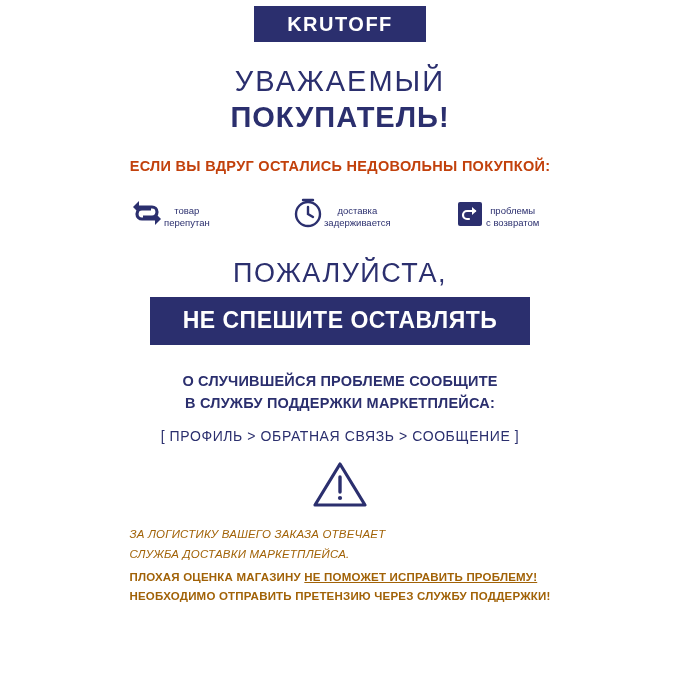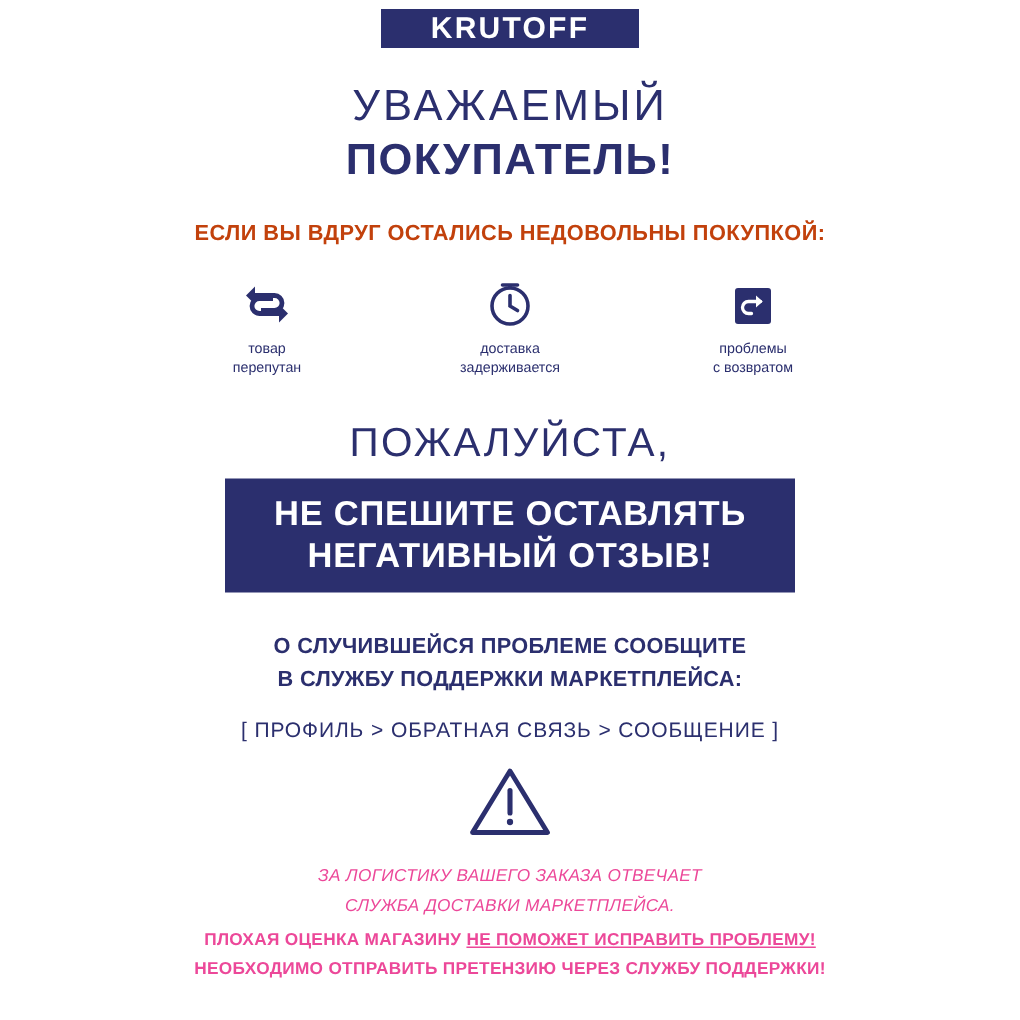--- a/index.html
+++ b/index.html
@@ -74,21 +74,21 @@
   .icons-row {
     margin-top: 22px;
     width: 420px;
     display: flex;
     justify-content: space-between;
     align-items: flex-start;
   }
   .icon-item {
     width: 96px;
     display: flex;
-    flex-direction: column;
+    flex-direction: row;
     align-items: center;
   }
   .icon-box {
     height: 34px;
     display: flex;
     align-items: center;
     justify-content: center;
   }
   .icon-caption {
     margin-top: 7px;
@@ -150,22 +150,22 @@
   
   .warn-wrap {
     margin-top: 16px;
     display: flex;
     justify-content: center;
   }
 
   
   .footer {
     margin-top: 16px;
-    text-align: center;
-    color: #ec4899;
+    text-align: left;
+    color: #a16207;
   }
   .footer .f-italic {
     font-size: 11.5px;
     font-style: italic;
     line-height: 1.75;
     letter-spacing: 0.2px;
   }
   .footer .f-bold {
     margin-top: 7px;
     font-size: 11.5px;
@@ -245,21 +245,20 @@
         <span>с возвратом</span>
       </div>
     </div>
 
   </div>
 
   <div class="please">ПОЖАЛУЙСТА,</div>
 
   <div class="banner">
     <div class="b1">НЕ СПЕШИТЕ ОСТАВЛЯТЬ</div>
-    <div class="b2">НЕГАТИВНЫЙ ОТЗЫВ!</div>
   </div>
 
   <div class="support">
     <div>О СЛУЧИВШЕЙСЯ ПРОБЛЕМЕ СООБЩИТЕ</div>
     <div>В СЛУЖБУ ПОДДЕРЖКИ МАРКЕТПЛЕЙСА:</div>
   </div>
 
   <div class="path">[ ПРОФИЛЬ  &gt;  ОБРАТНАЯ СВЯЗЬ &gt; СООБЩЕНИЕ ]</div>
 
   <div class="warn-wrap">

